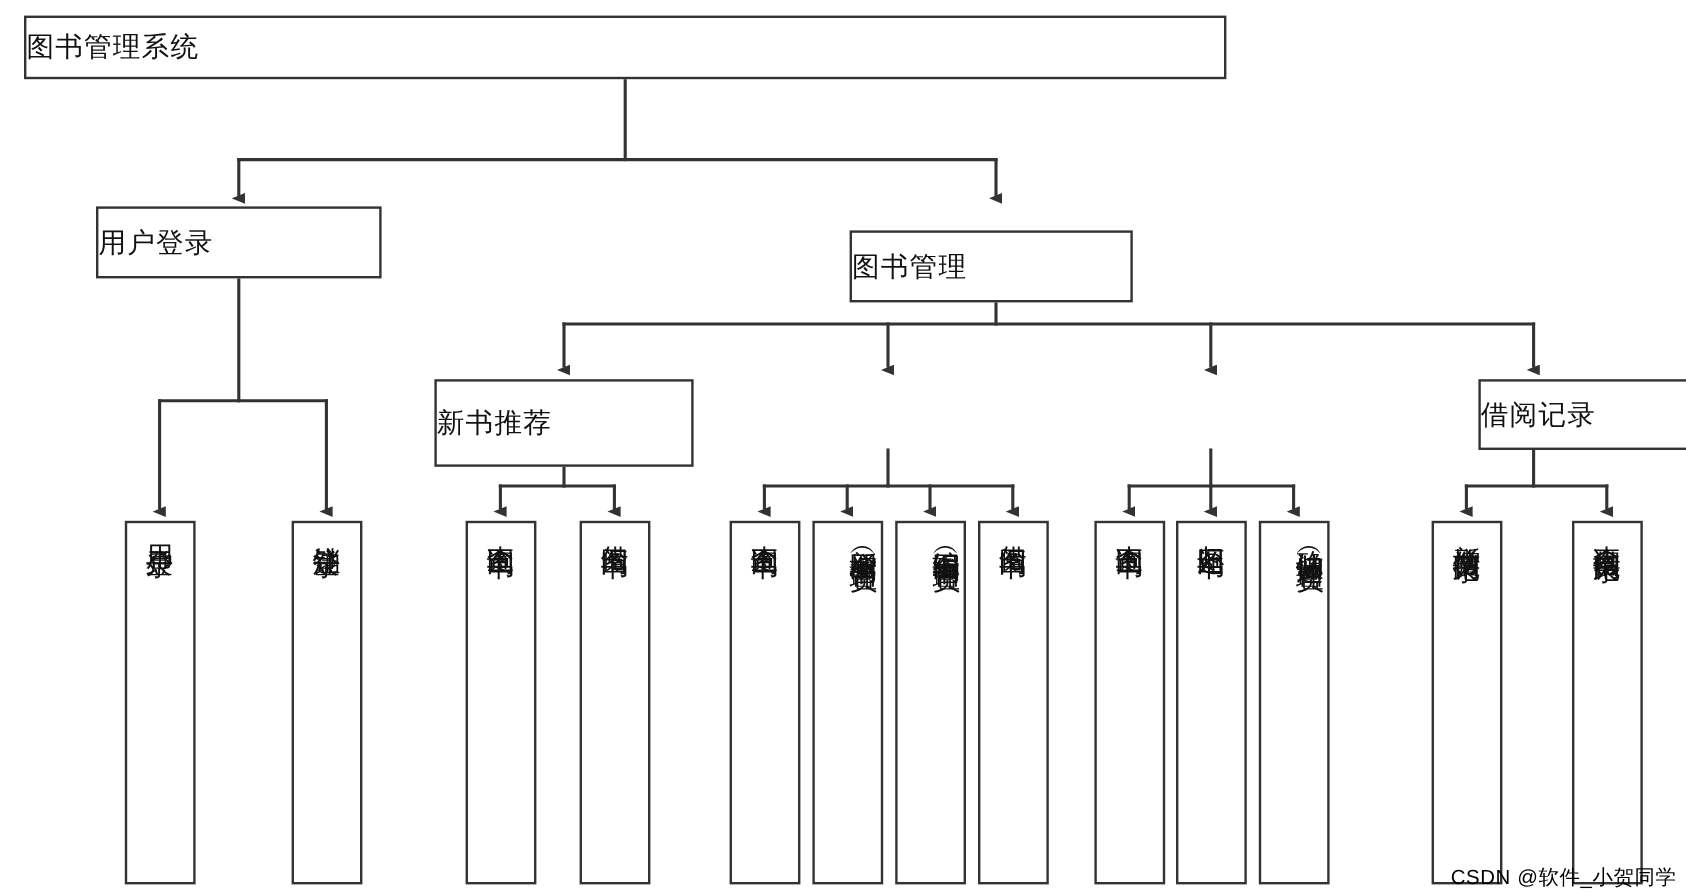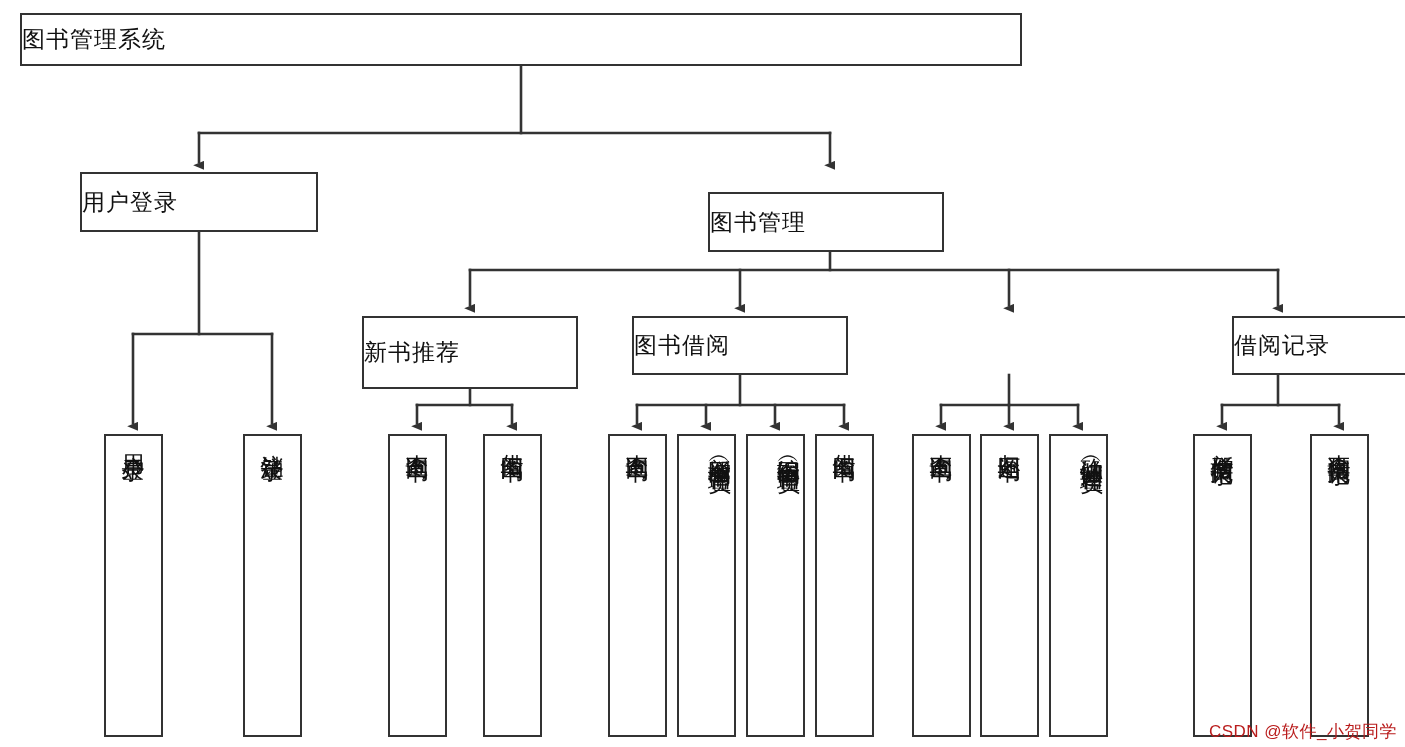--- a/index.html
+++ b/index.html
@@ -55,21 +55,21 @@
   }
   .node-v.fit-top {
     align-items: flex-start;
     padding-top: 4px;
   }
   .watermark {
     position: absolute;
     right: 8px;
     bottom: 4px;
     font-size: 17px;
-    color: #b91c1c;
+    color: #000000;
     letter-spacing: 0.5px;
     white-space: nowrap;
     z-index: 5;
   }
 </style>
 </head>
 <body>
 
 <div id="canvas">
 
@@ -135,23 +135,20 @@
   </div>
 
   <div class="node node-h" style="left:708px; top:172px; width:236px; height:60px;margin-top:20px;">
     <span>图书管理</span>
   </div>
 
   <div class="node node-h" style="left:362px; top:316px; width:216px; height:73px;">
     <span>新书推荐</span>
   </div>
 
-  <div class="node node-h" style="left:632px; top:316px; width:216px; height:59px;">
-    <span>图书借阅</span>
-  </div>
 
 
   <div class="node node-h" style="left:1232px; top:316px; width:216px; height:59px;">
     <span>借阅记录</span>
   </div>
 
   <div class="node node-v fit-center" style="left:104px; top:434px; width:59px; height:303px;">
     <span>用户登录</span>
   </div>
 

